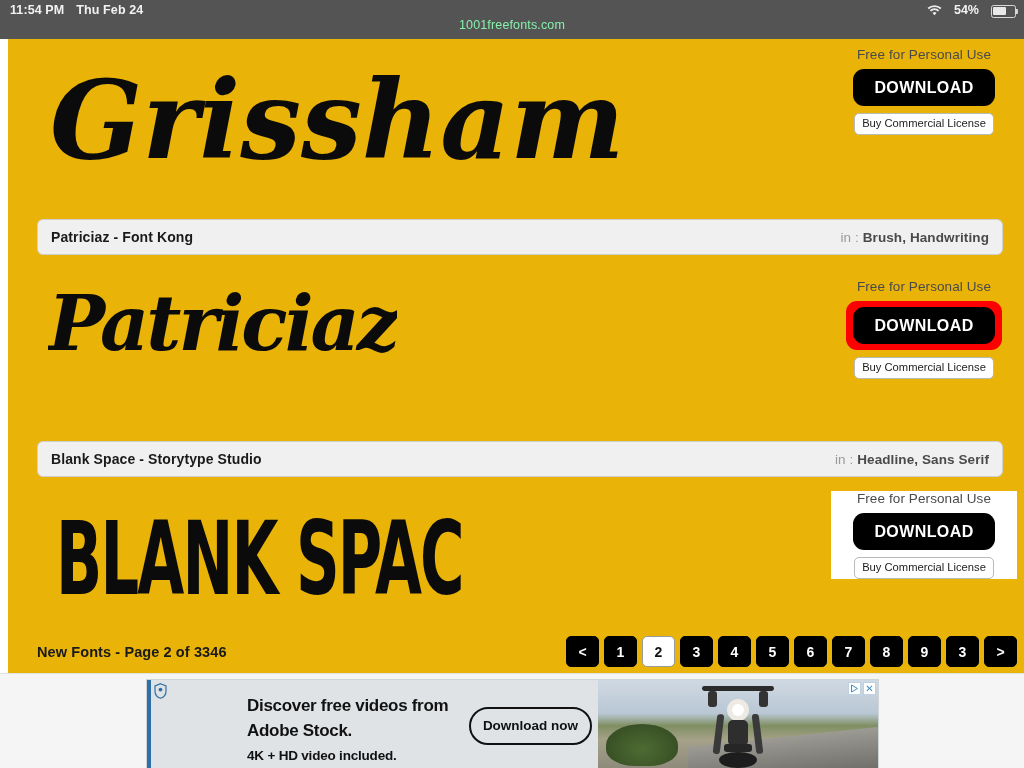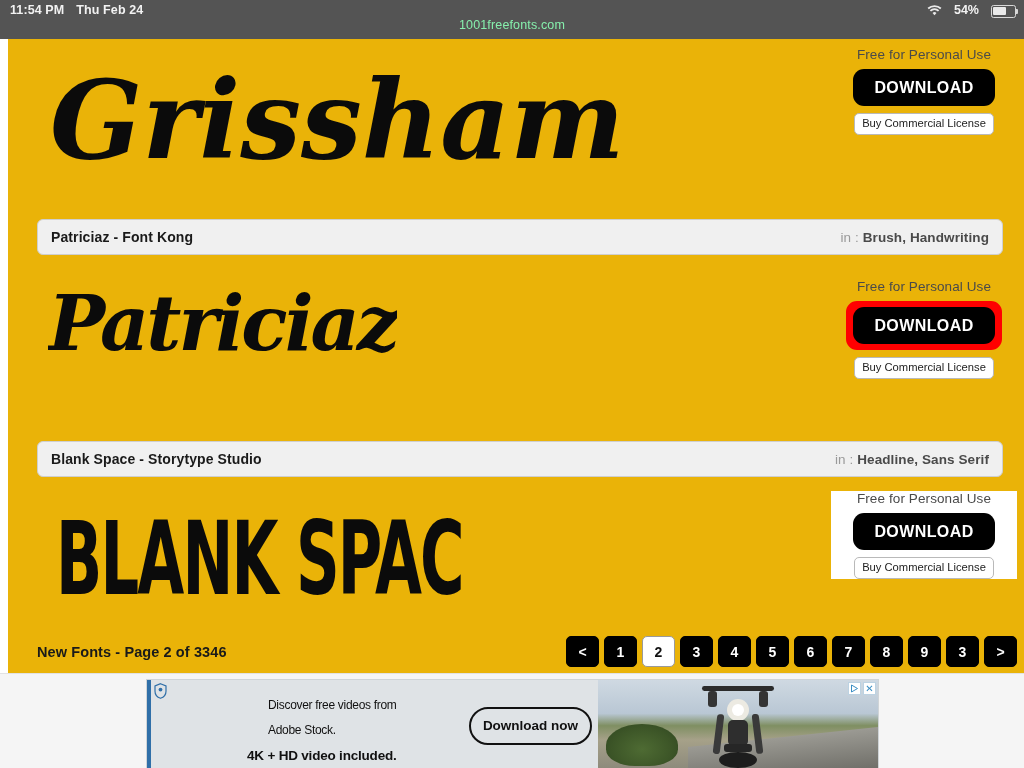--- a/index.html
+++ b/index.html
@@ -134,21 +134,21 @@
   }
   .adobe-mark{
     width:46px;height:42px;margin:0 auto;
   }
   .adobe-word{
     font-size:12px;font-weight:bold;color:#e8442c;margin-top:1px;
     font-family:"Liberation Sans", sans-serif;letter-spacing:-.2px;
   }
   .ad-copy{position:absolute;left:100px;top:13px;width:240px;color:#111;}
   .ad-copy .l1,.ad-copy .l2{
-    font-size:12px;font-weight:normal;line-height:25px;letter-spacing:-.3px;margin-left:21px;
+    font-size:17px;font-weight:bold;line-height:25px;letter-spacing:-.3px;
   }
   .ad-copy .l3{font-size:13.5px;font-weight:bold;margin-top:5px;letter-spacing:-.2px;}
   .ad-cta{
     position:absolute;left:322px;top:27px;width:123px;height:38px;
     border:2.5px solid #111;border-radius:21px;background:transparent;
     color:#111;font-size:13.5px;font-weight:bold;text-align:center;line-height:34px;
     cursor:pointer;box-sizing:border-box;
   }
   .ad-photo{
     position:absolute;right:0;top:0;width:280px;height:100%;

